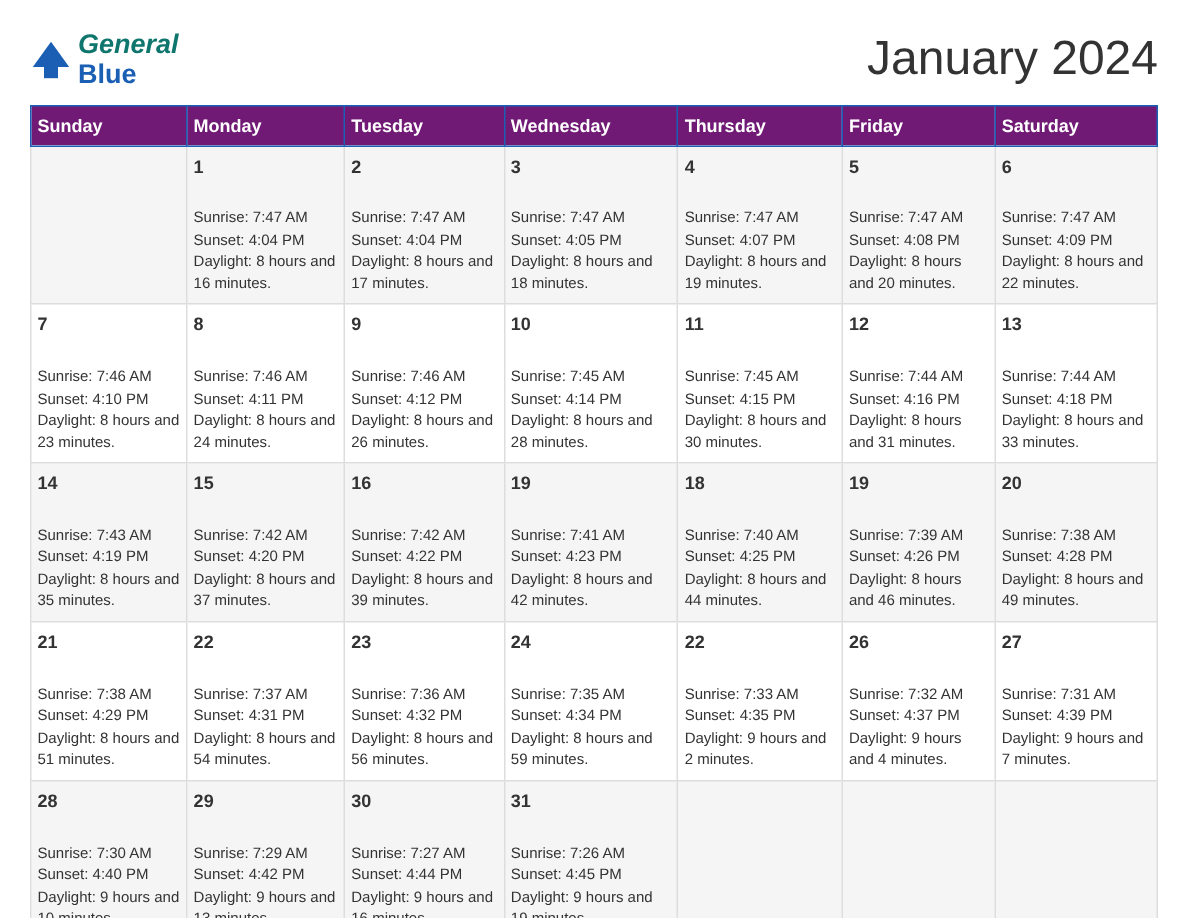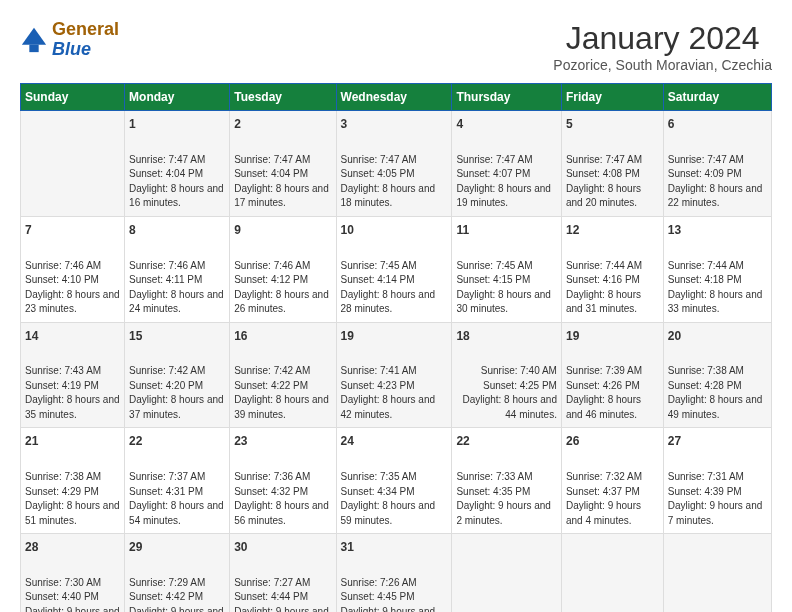--- a/index.html
+++ b/index.html
@@ -19,22 +19,22 @@
     .logo {
       display: flex;
       align-items: center;
       gap: 4px;
     }
     .logo-text {
       font-size: 18px;
       font-weight: bold;
       line-height: 1.1;
     }
-    .logo-general { color: #a16207; }
-    .logo-blue { color: #1a5fb4; font-style: italic; }
+    .logo-general { color: #0f766e; font-style: italic; }
+    .logo-blue { color: #1a5fb4; }
     .logo-icon {
       width: 28px;
       height: 28px;
     }
     .title-block {
       text-align: center;
     }
     .month-title {
       font-size: 32px;
       font-weight: normal;
@@ -43,21 +43,21 @@
     .subtitle {
       font-size: 14px;
       color: #555;
     }
     table {
       width: 100%;
       border-collapse: collapse;
       font-size: 11px;
     }
     thead tr {
-      background-color: #15803d;
+      background-color: #701a75;
       color: white;
     }
     thead th {
       padding: 6px 4px;
       text-align: left;
       font-size: 12px;
       font-weight: bold;
       border: 1px solid #1a5fb4;
     }
     tbody tr {
@@ -104,21 +104,20 @@
       <polygon points="15,2 28,20 2,20" fill="#1a5fb4"></polygon>
       <rect x="10" y="20" width="10" height="8" fill="#1a5fb4"></rect>
     </svg>
     <div class="logo-text">
       <span class="logo-general">General</span><br>
       <span class="logo-blue">Blue</span>
     </div>
   </div>
   <div class="title-block">
     <div class="month-title">January 2024</div>
-    <div class="subtitle">Pozorice, South Moravian, Czechia</div>
   </div>
 </div>
 
 <table>
   <thead>
     <tr>
       <th>Sunday</th>
       <th>Monday</th>
       <th>Tuesday</th>
       <th>Wednesday</th>
@@ -231,21 +230,21 @@
 Daylight: 8 hours and 39 minutes.</span>
         </td>
         <td>
           <span class="day-number">19</span>
           <span class="day-info" style="white-space: pre-line;">Sunrise: 7:41 AM
 Sunset: 4:23 PM
 Daylight: 8 hours and 42 minutes.</span>
         </td>
         <td>
           <span class="day-number">18</span>
-          <span class="day-info" style="white-space: pre-line; text-align: right;">Sunrise: 7:40 AM
+          <span class="day-info" style="white-space: pre-line;">Sunrise: 7:40 AM
 Sunset: 4:25 PM
 Daylight: 8 hours and 44 minutes.</span>
         </td>
         <td>
           <span class="day-number">19</span>
           <span class="day-info" style="white-space: pre-line;">Sunrise: 7:39 AM
 Sunset: 4:26 PM
 Daylight: 8 hours and 46 minutes.</span>
         </td>
         <td>

